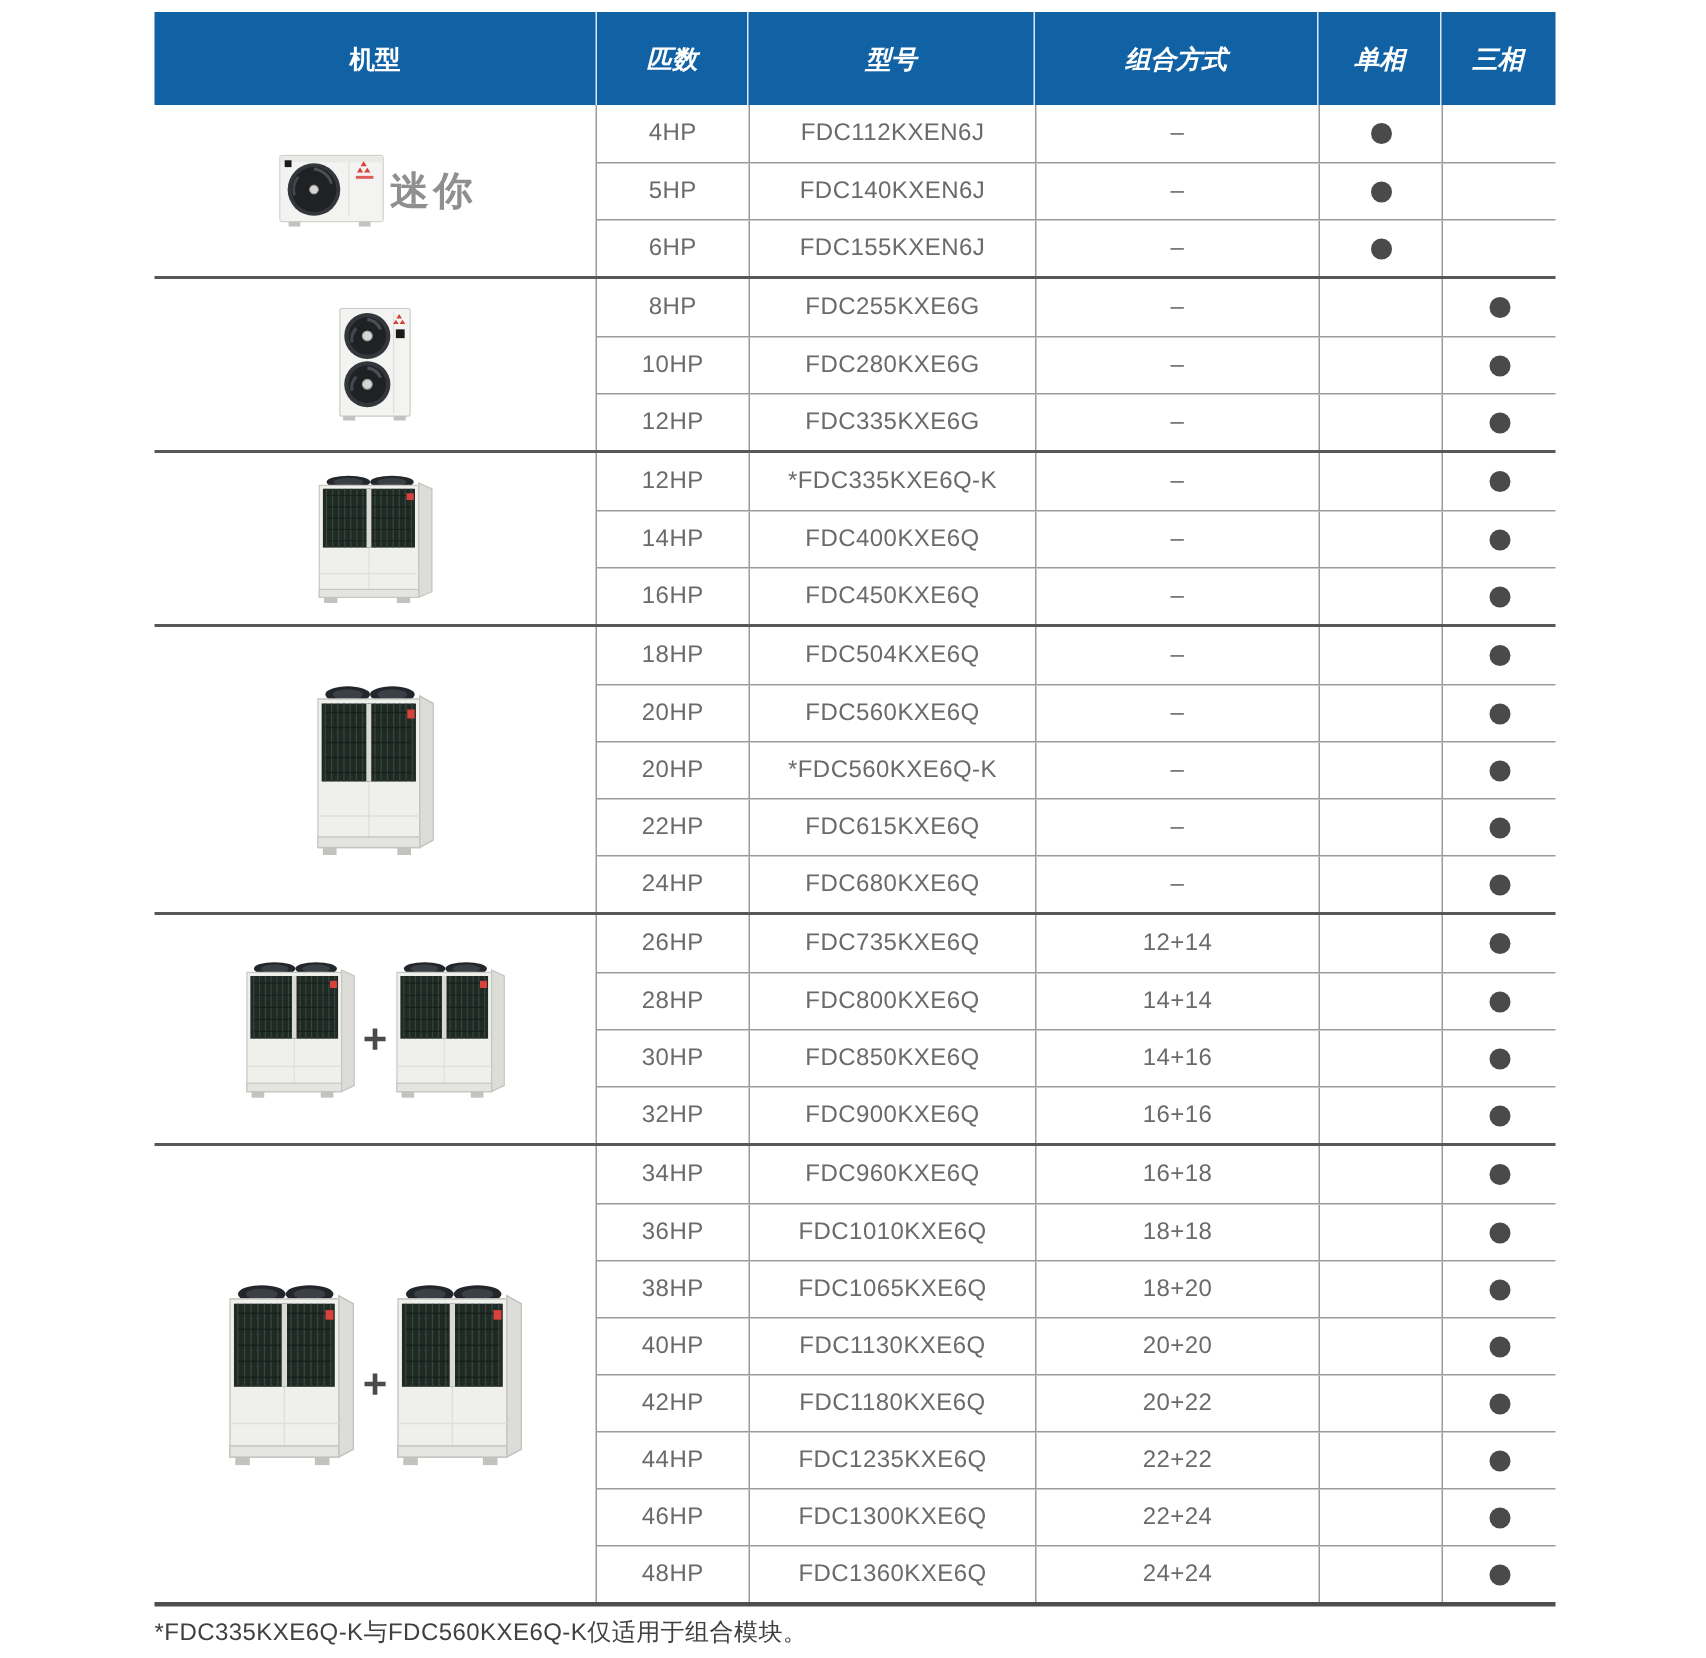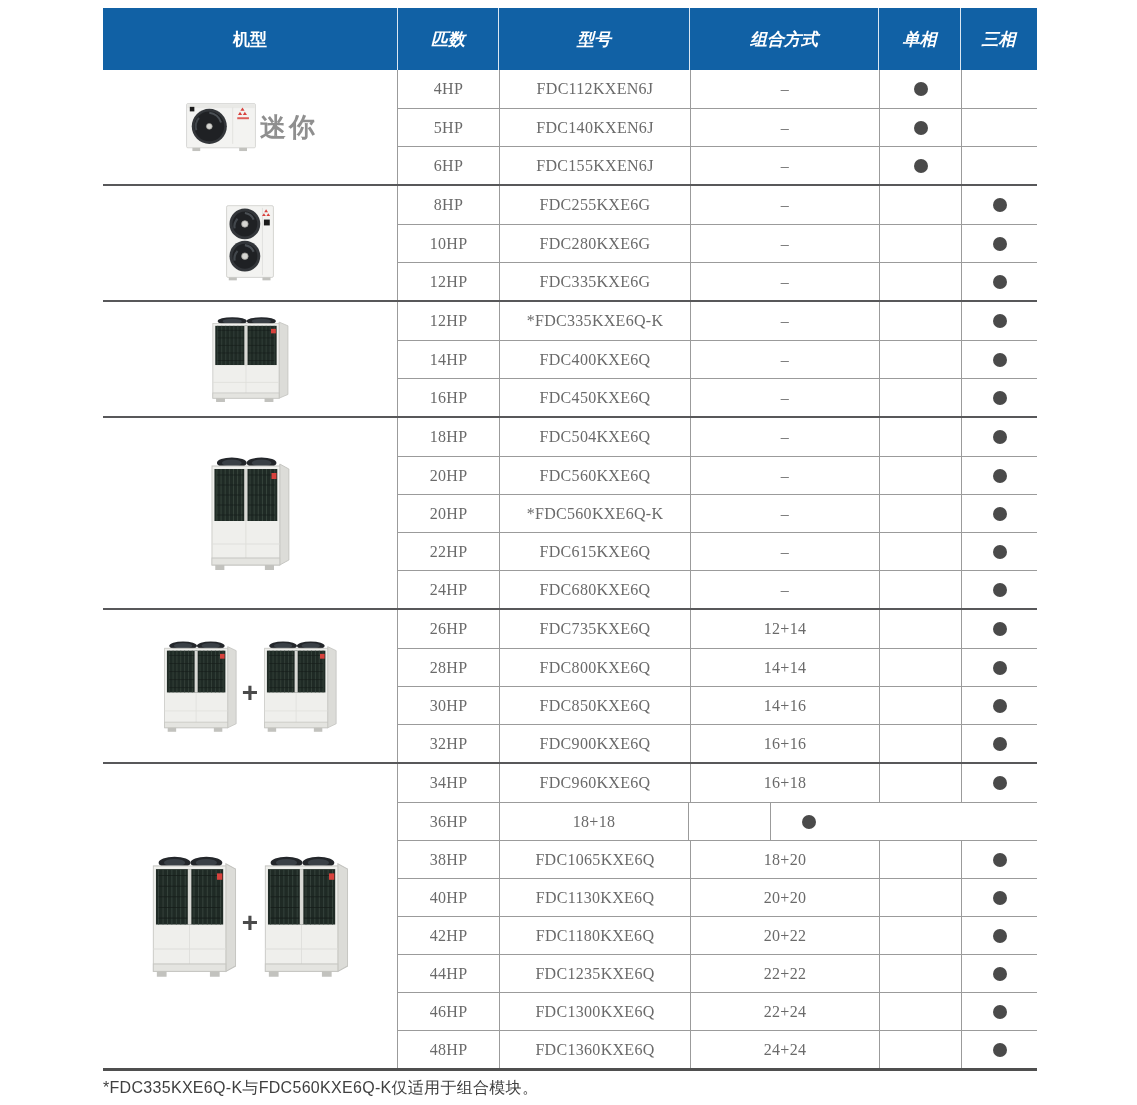--- a/index.html
+++ b/index.html
@@ -24,21 +24,21 @@
   .th.c1 { width:101px; } 
 
   
   .tbody { border-bottom:3px solid #4f4f4f; }
   .group { display:flex; }
   .group + .group { border-top:2px solid #58585a; }
   .model-cell {
     width:294px; display:flex; align-items:center; justify-content:center; 
   }
   .rows { flex:1; display:flex; flex-direction:column; border-left:1px solid #9b9b9b; }
-  .row { display:flex; height:38px;font-family:Liberation Serif, serif; }
+  .row { display:flex; height:38px; }
   .row + .row { border-top:1px solid #9b9b9b; }
   .cell {
     display:flex; align-items:center; justify-content:center;
     font-size:16px; color:#6a6a6a; letter-spacing:.3px;
   }
   .row .cell + .cell { border-left:1px solid #9b9b9b; }
   .row .c1 { width:101px; }
 
   .dot { width:14px; height:14px; border-radius:50%; background:#4a4a4a; }
 
@@ -541,20 +541,21 @@
               <div class="cell c1">34HP</div>
               <div class="cell c2">FDC960KXE6Q</div>
               <div class="cell c3">16+18</div>
               <div class="cell c4"></div>
               <div class="cell c5">
                 <span class="dot"></span>
               </div>
             </div>
             <div class="row">
               <div class="cell c1">36HP</div>
+              <div class="cell c2">FDC1010KXE6Q</div>
               <div class="cell c3">18+18</div>
               <div class="cell c4"></div>
               <div class="cell c5">
                 <span class="dot"></span>
               </div>
             </div>
             <div class="row">
               <div class="cell c1">38HP</div>
               <div class="cell c2">FDC1065KXE6Q</div>
               <div class="cell c3">18+20</div>

